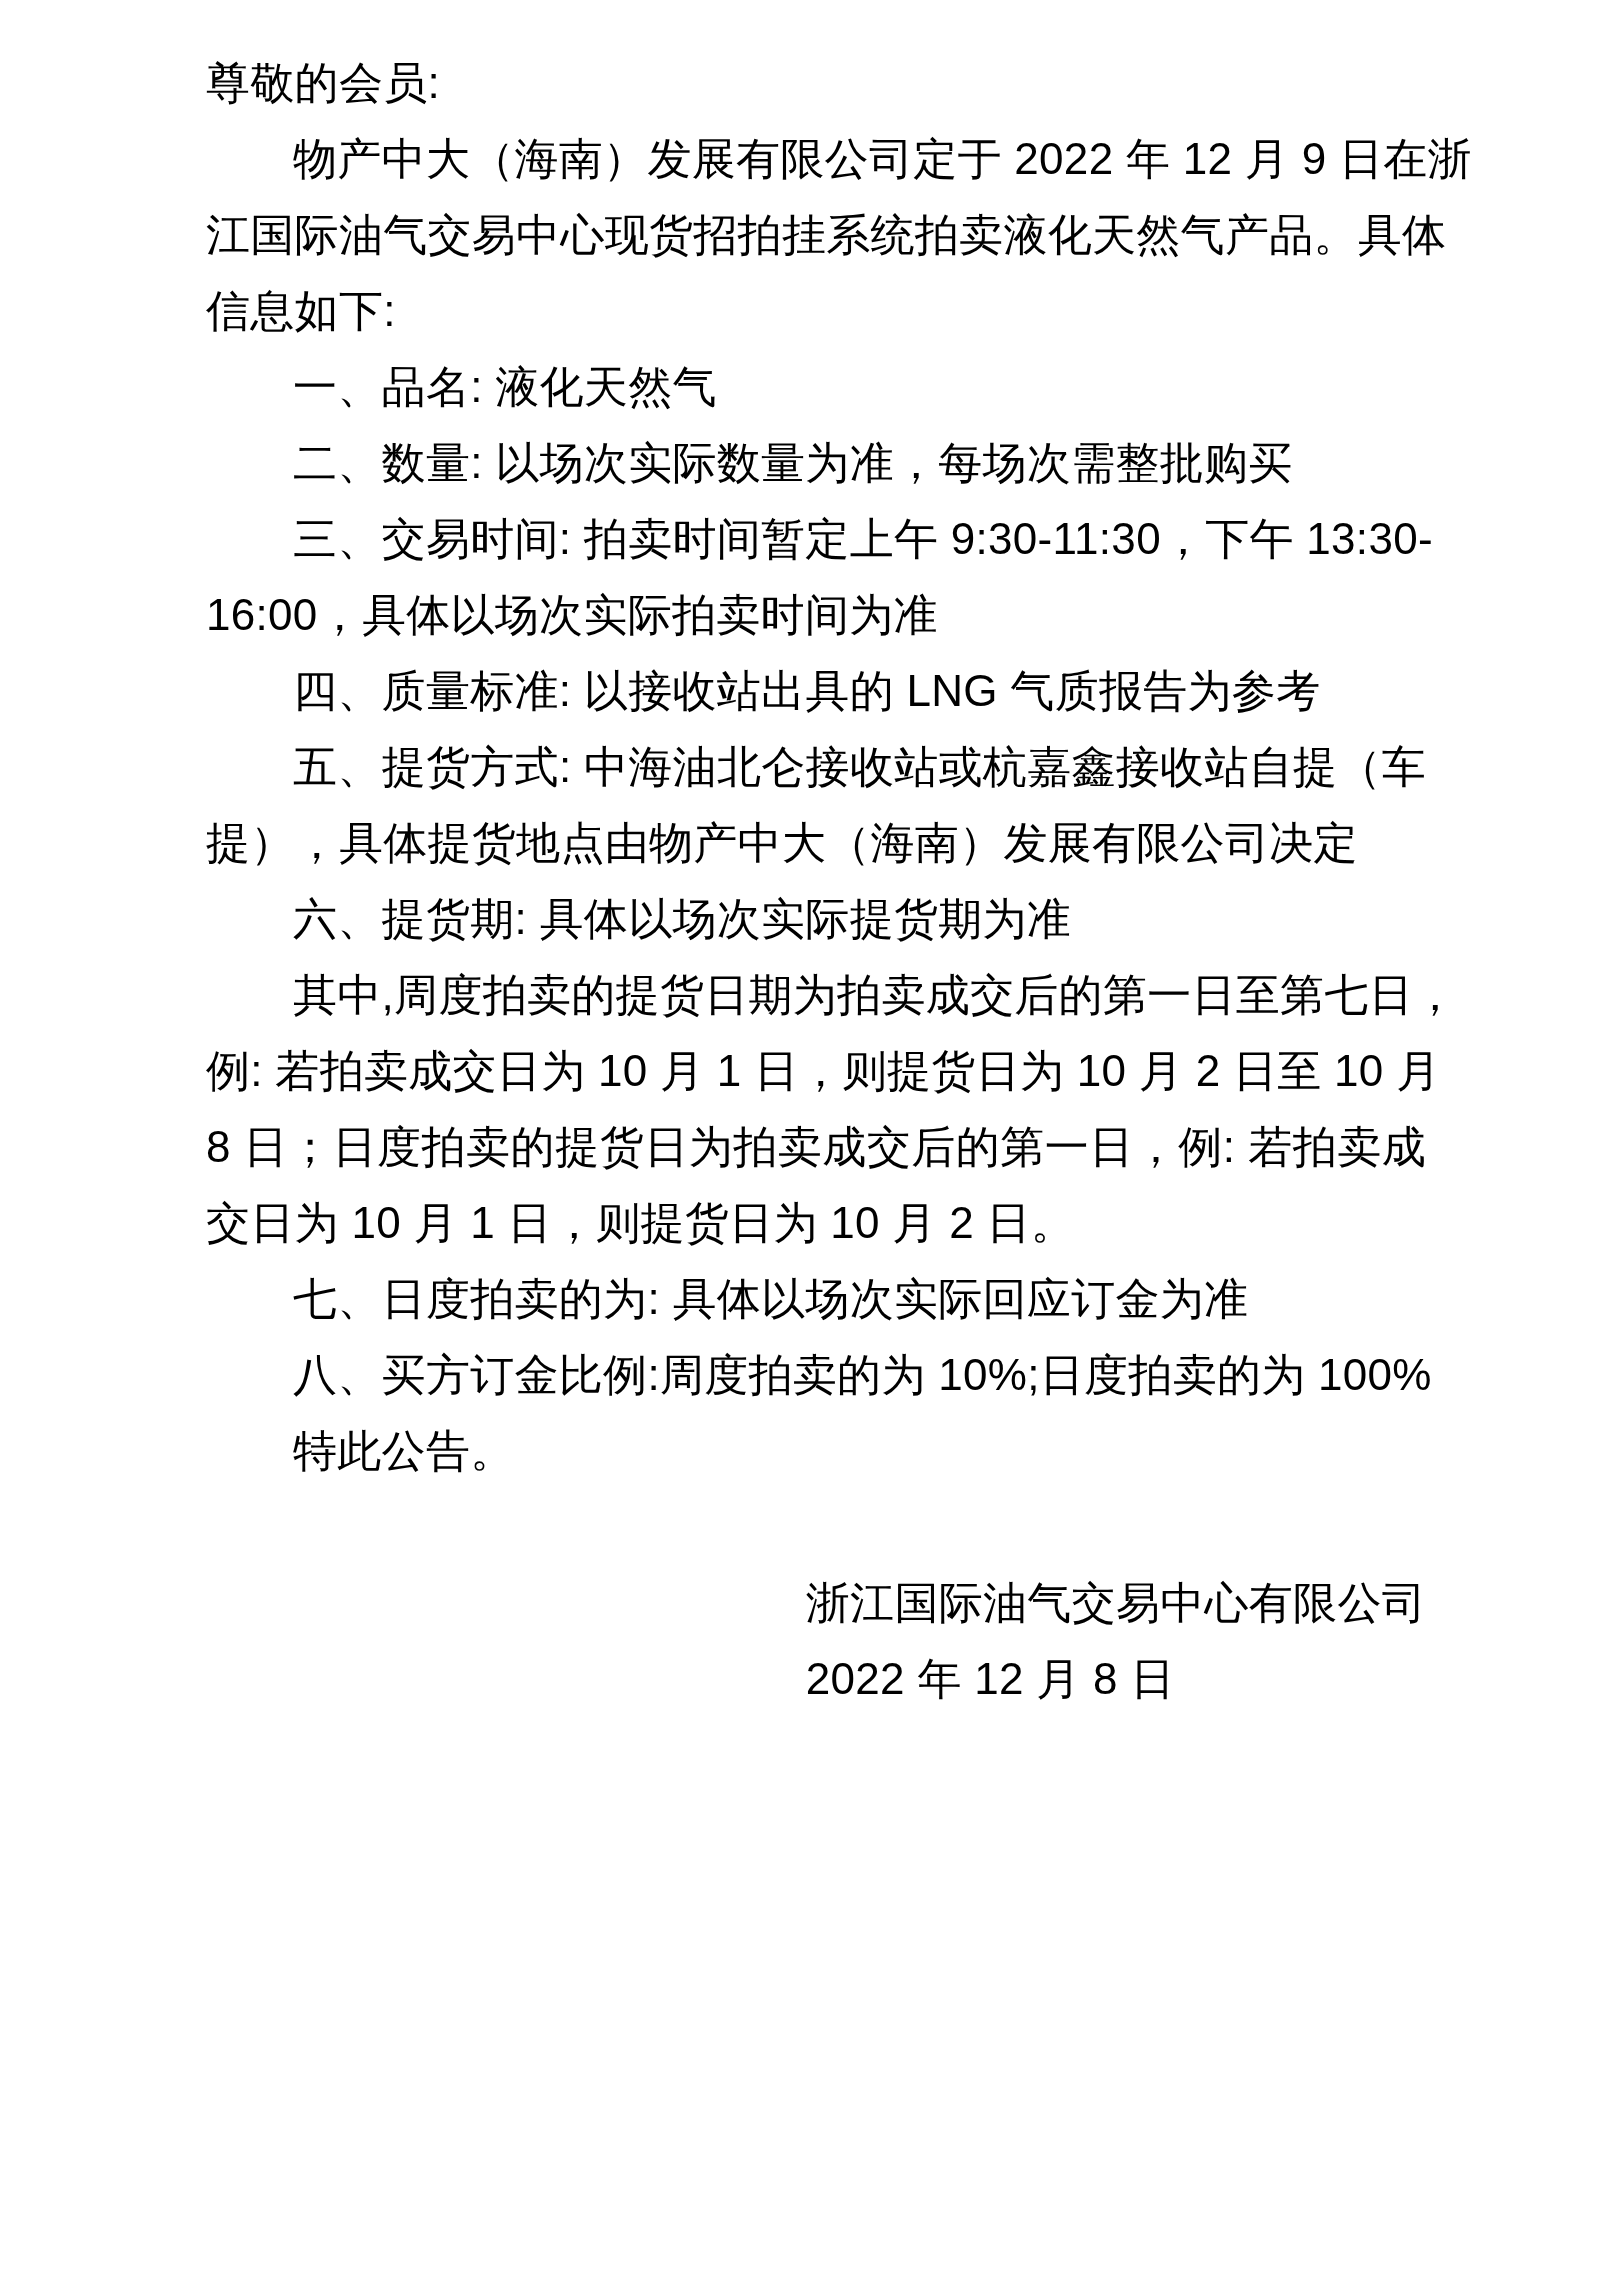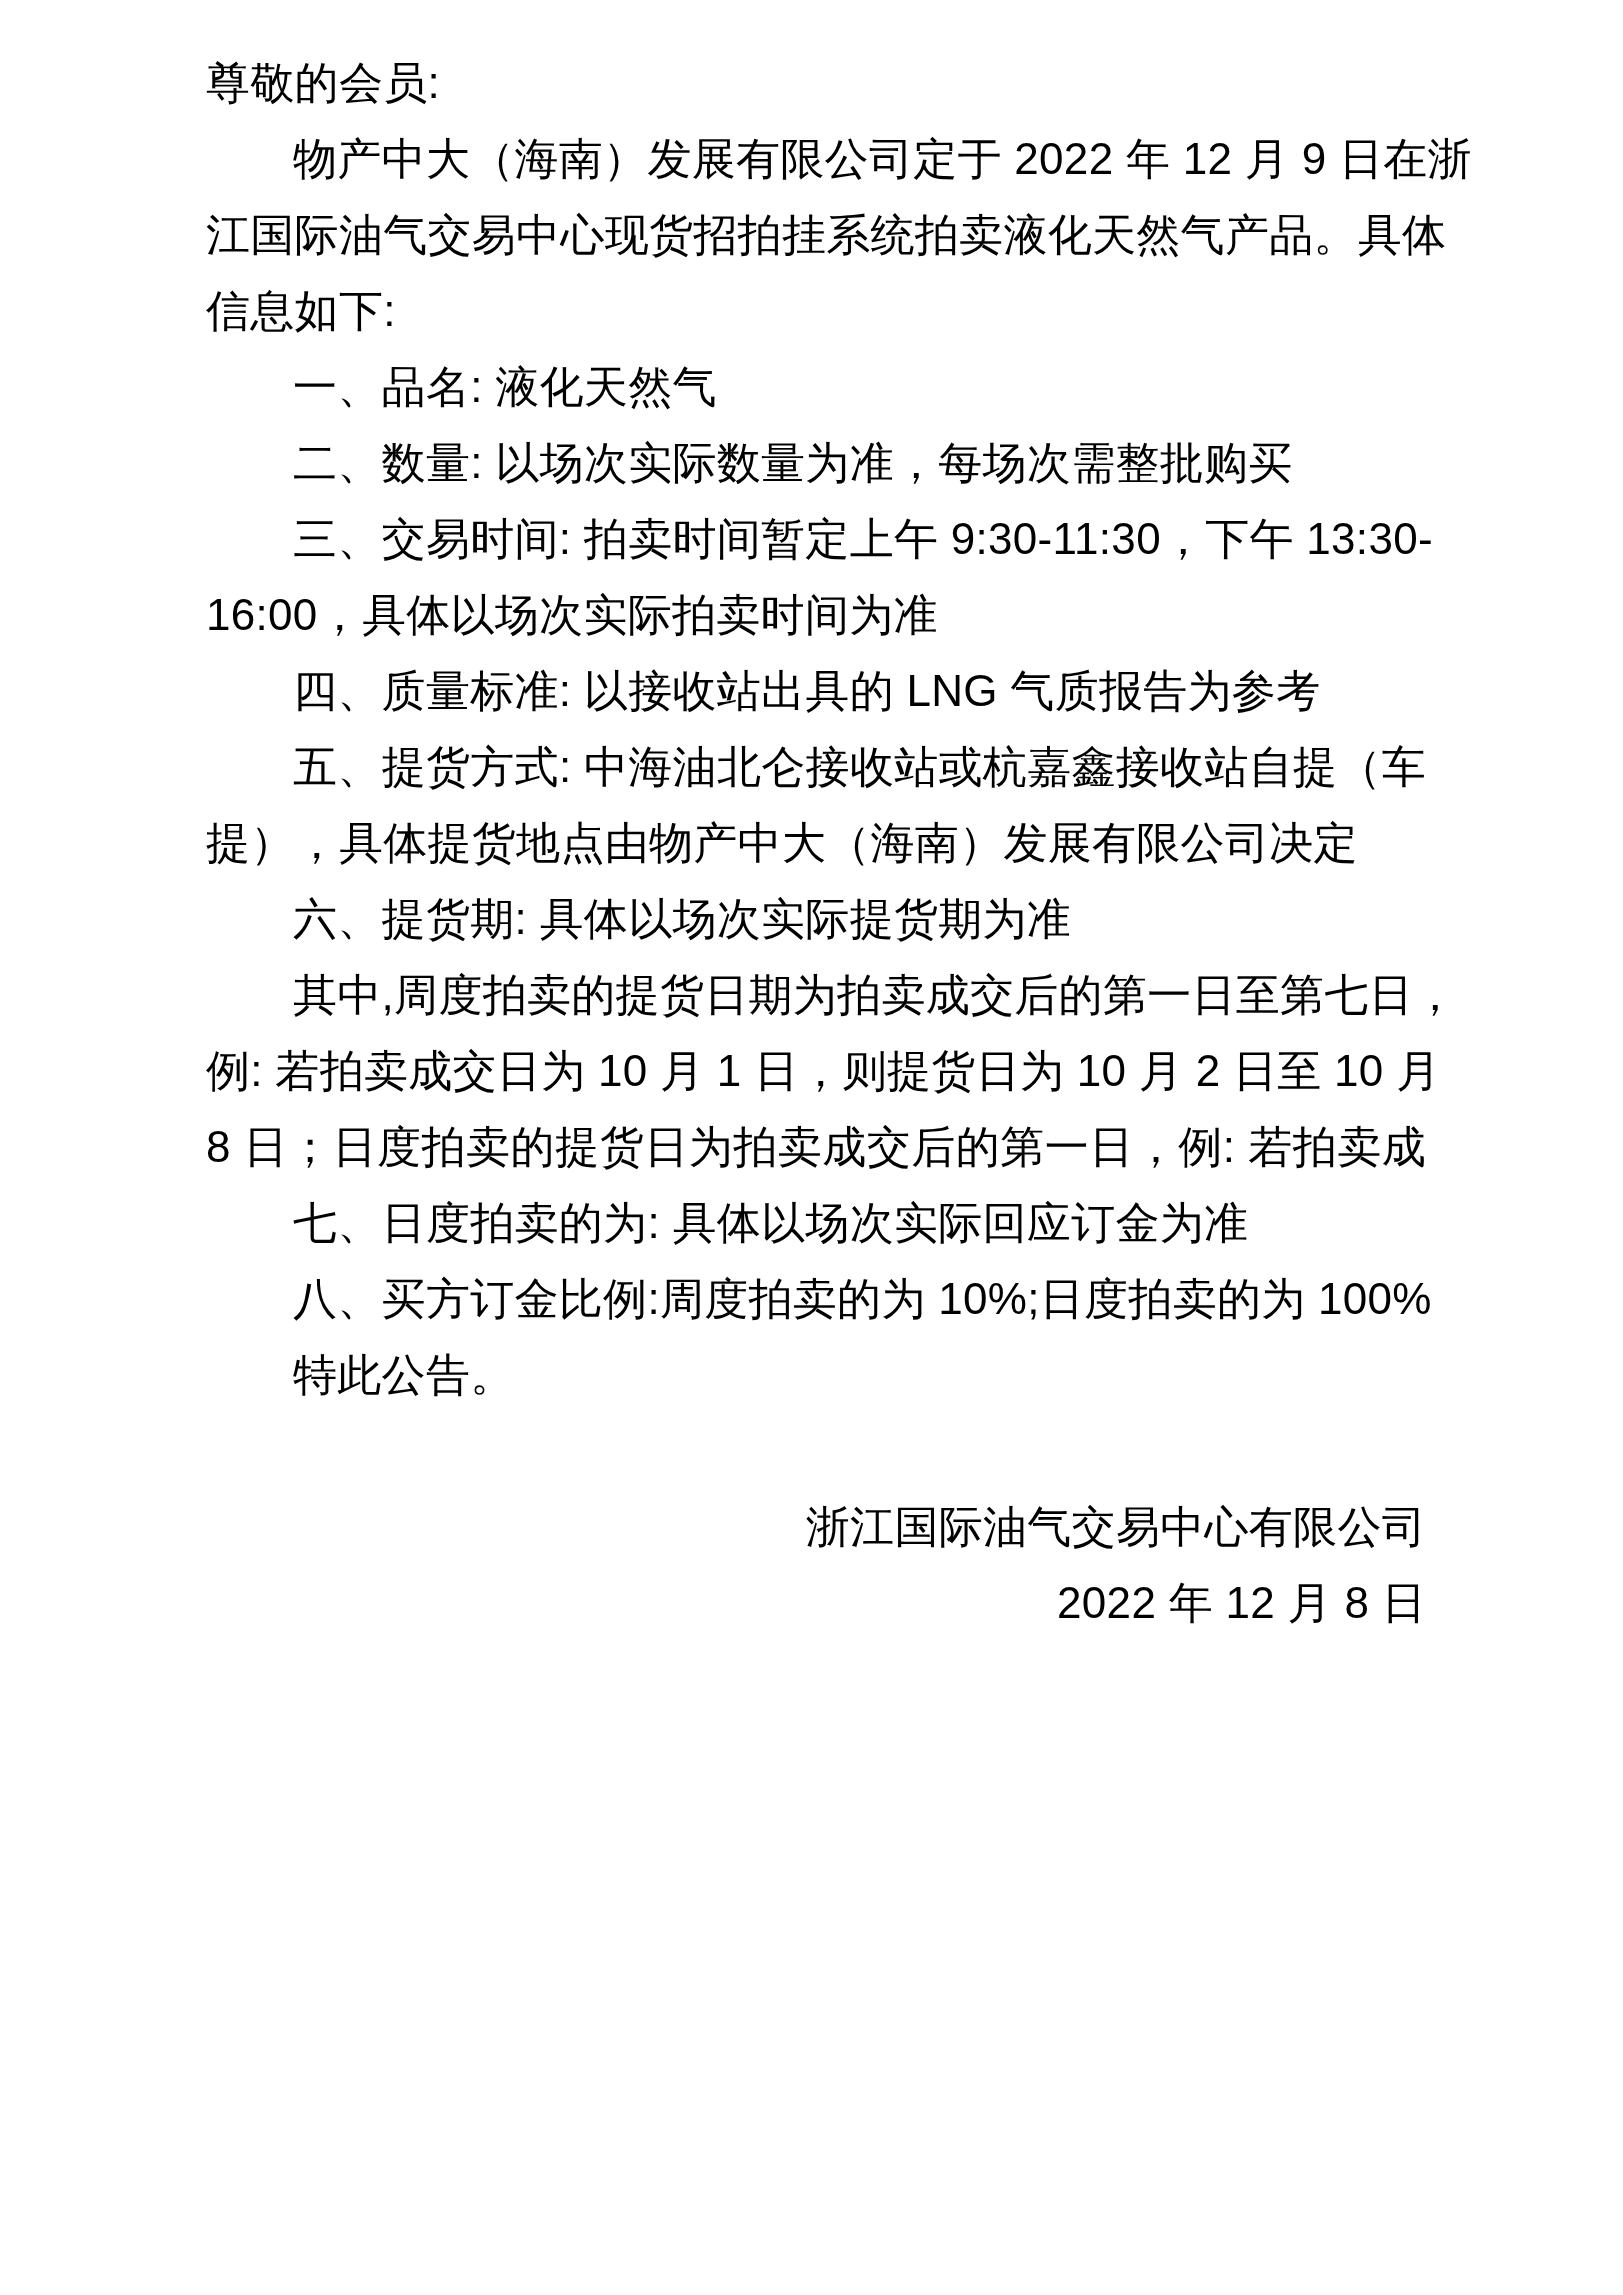--- a/index.html
+++ b/index.html
@@ -45,21 +45,21 @@
   }
   .blank-line { height: 76px; }
   .sig {
     text-align: right;
   }
   .sig-inner {
     display: inline-block;
     text-align: center;
   }
   .sig-company { text-align: right; }
-  .sig-date { text-align: right; }
+  .sig-date { text-align: left; }
 </style>
 </head>
 <body>
 
 <div class="page">
   <div class="content">
 
     <div class="line">尊敬的会员:</div>
 
     <div class="line indent stretch">物产中大（海南）发展有限公司定于 2022 年 12 月 9 日在浙</div>
@@ -71,20 +71,21 @@
     <div class="line indent stretch">三、交易时间: 拍卖时间暂定上午 9:30-11:30，下午 13:30-</div>
     <div class="line">16:00，具体以场次实际拍卖时间为准</div>
     <div class="line indent">四、质量标准: 以接收站出具的 LNG 气质报告为参考</div>
     <div class="line indent stretch">五、提货方式: 中海油北仑接收站或杭嘉鑫接收站自提（车</div>
     <div class="line">提），具体提货地点由物产中大（海南）发展有限公司决定</div>
     <div class="line indent">六、提货期: 具体以场次实际提货期为准</div>
 
     <div class="line indent stretch">其中,周度拍卖的提货日期为拍卖成交后的第一日至第七日，</div>
     <div class="line stretch">例: 若拍卖成交日为 10 月 1 日，则提货日为 10 月 2 日至 10 月</div>
     <div class="line stretch">8 日；日度拍卖的提货日为拍卖成交后的第一日，例: 若拍卖成</div>
+    <div class="line">交日为 10 月 1 日，则提货日为 10 月 2 日。</div>
 
     <div class="line indent">七、日度拍卖的为: 具体以场次实际回应订金为准</div>
     <div class="line indent">八、买方订金比例:周度拍卖的为 10%;日度拍卖的为 100%</div>
 
 
     <div class="line indent">特此公告。</div>
 
     <div class="blank-line"></div>
 
     <div class="sig">

